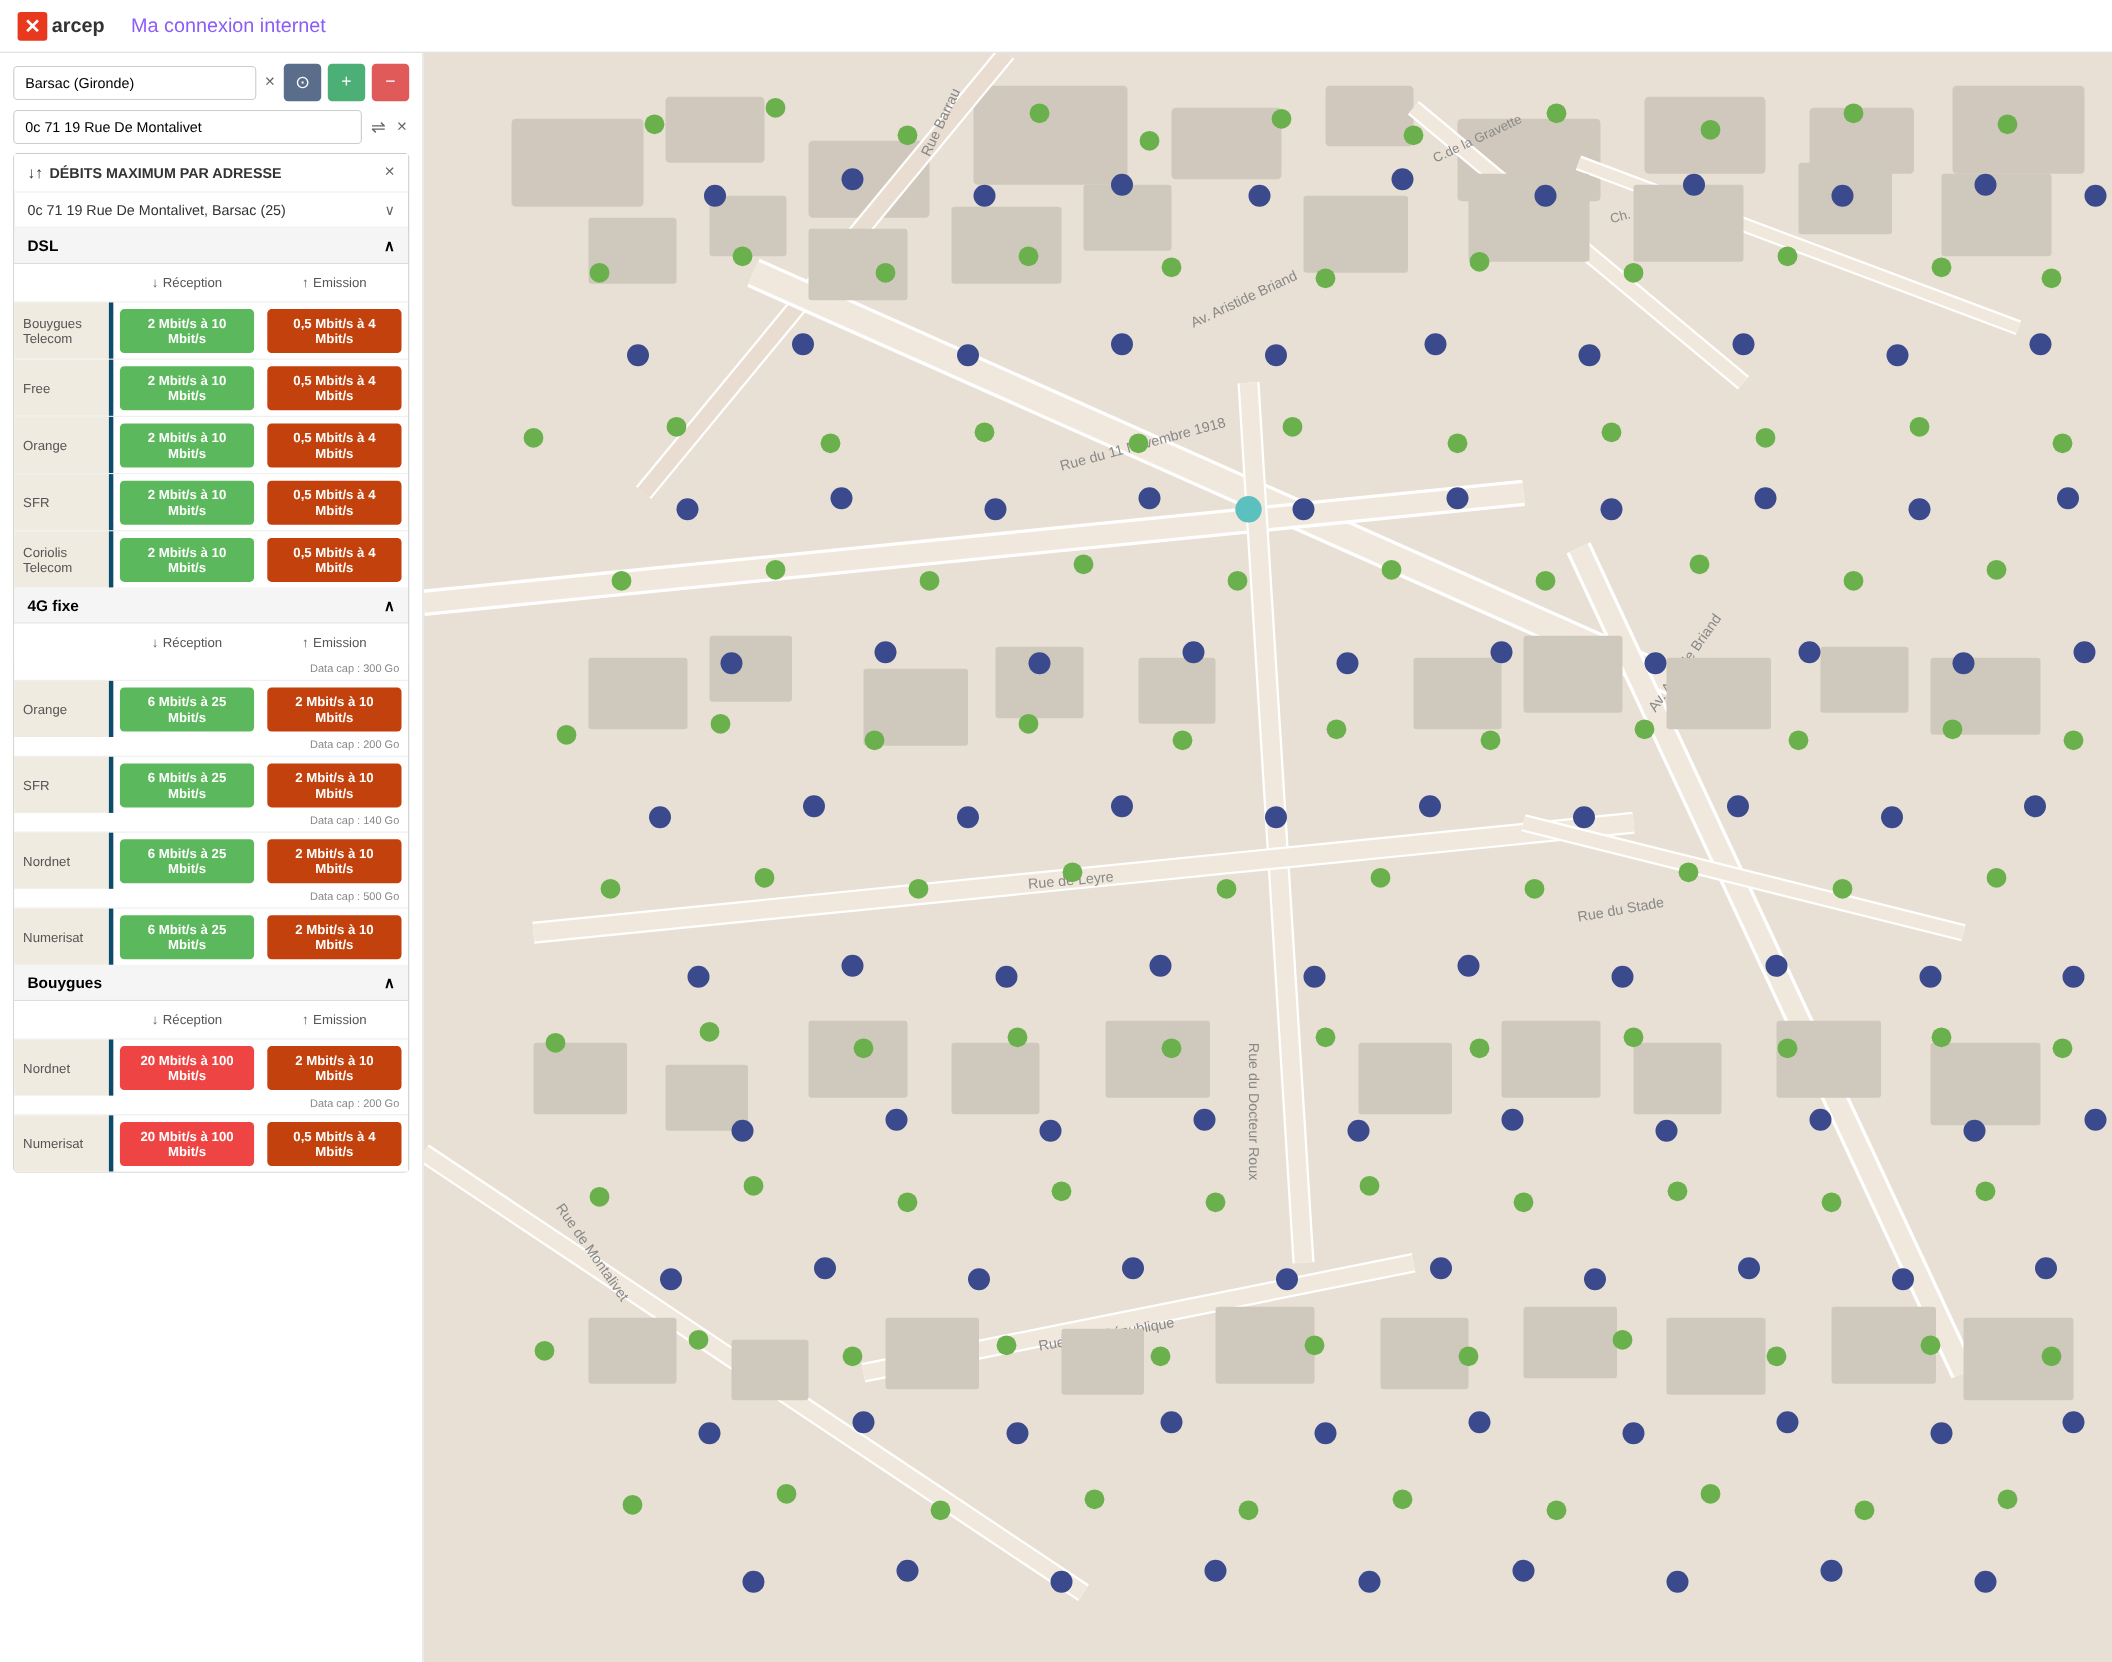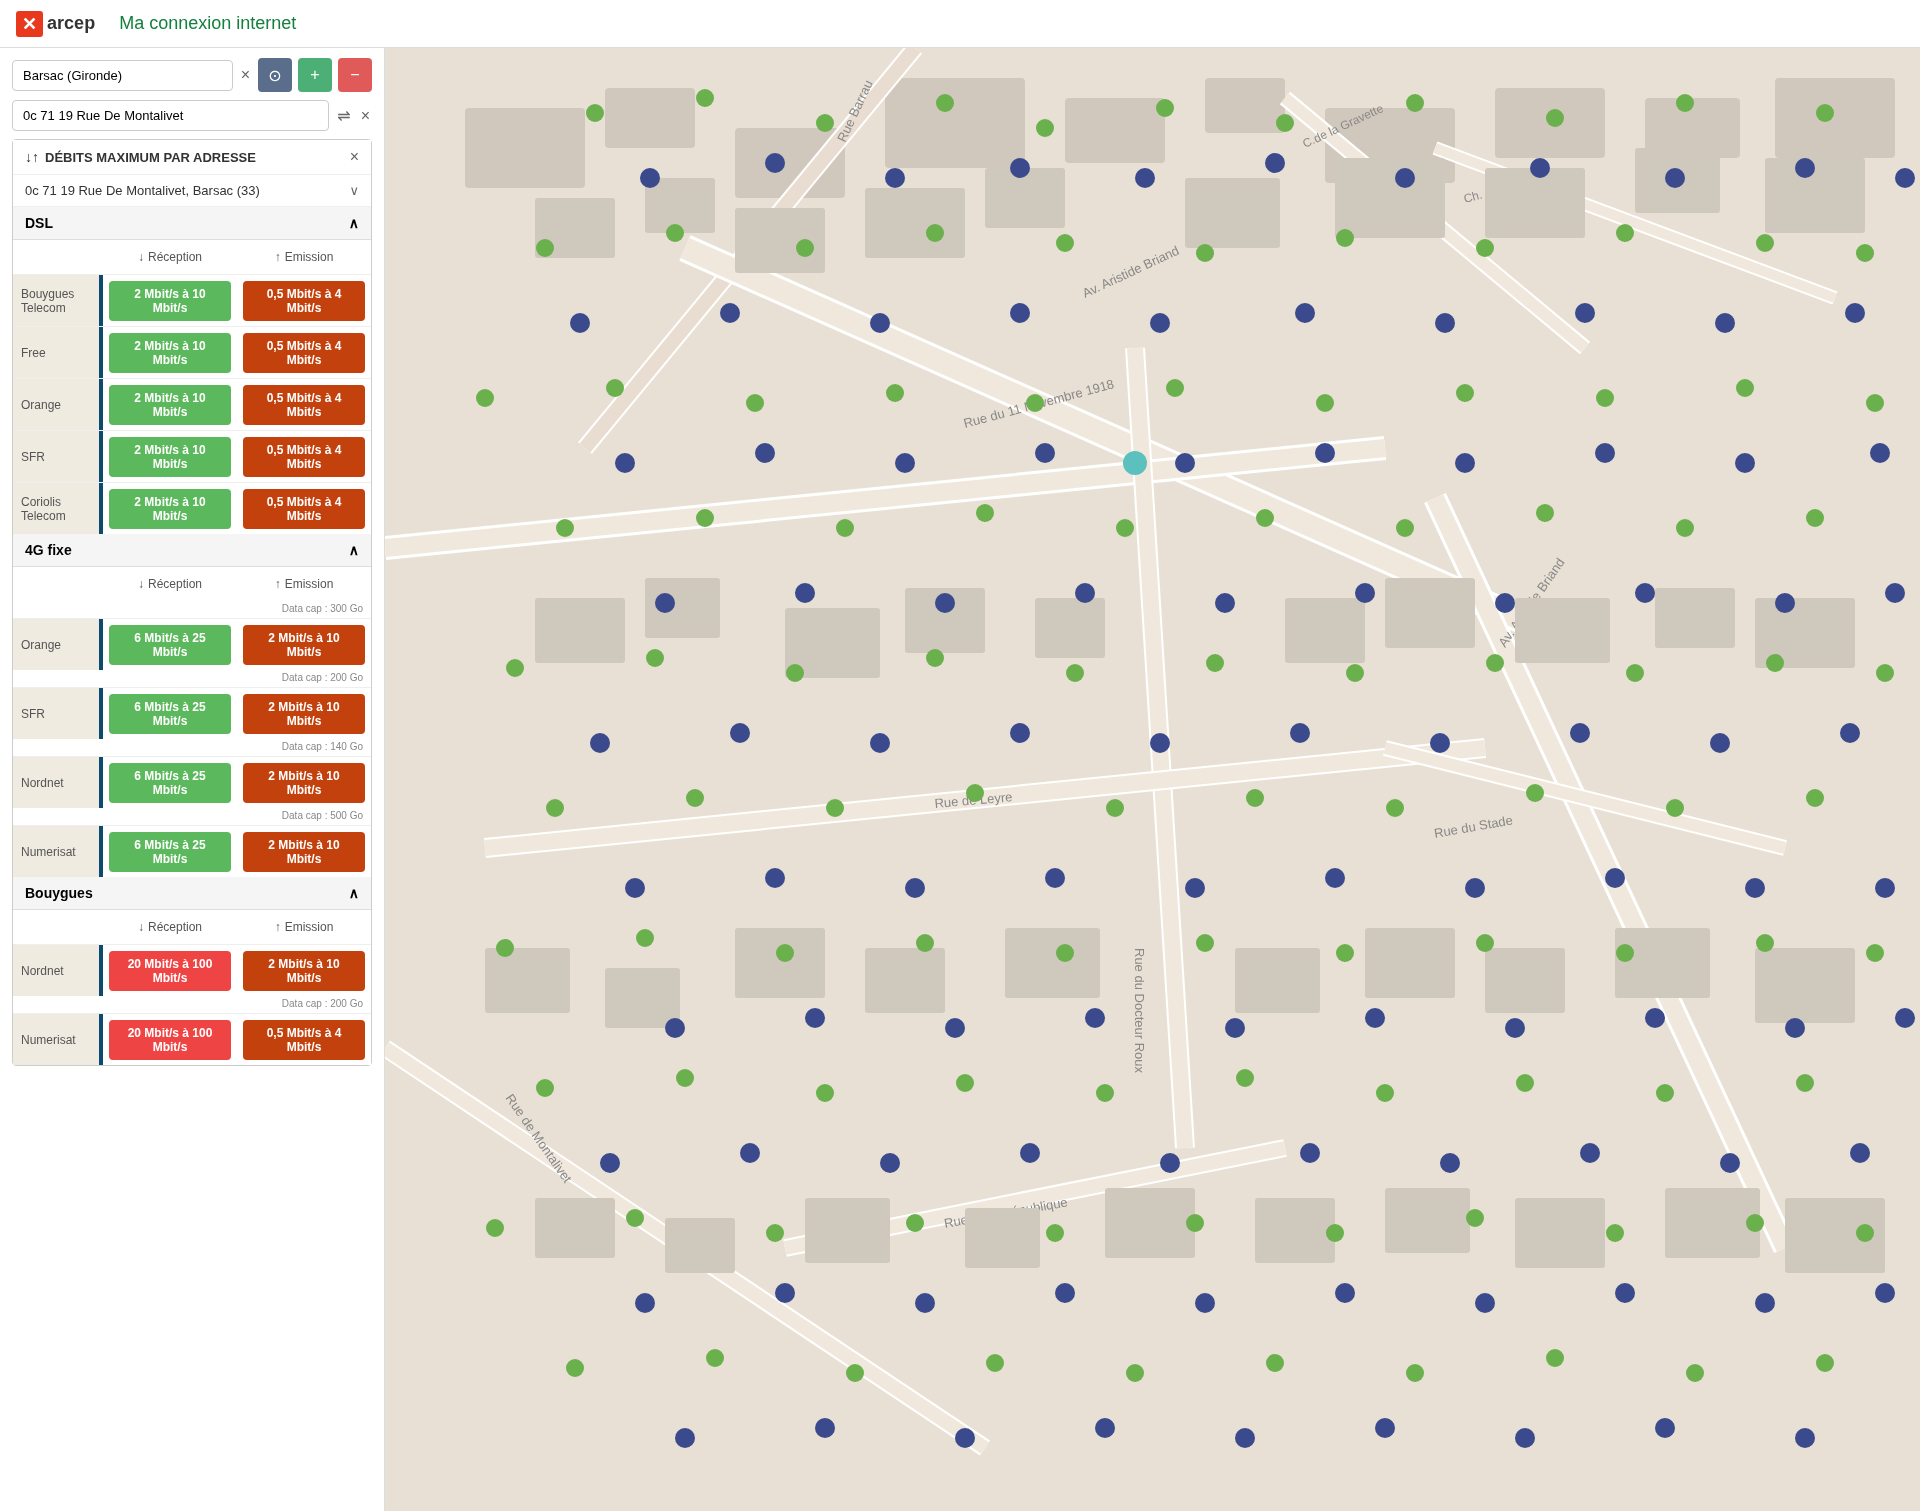--- a/index.html
+++ b/index.html
@@ -30,21 +30,21 @@
       border-radius: 3px;
       margin-right: 4px;
     }
     .logo-text {
       font-weight: bold;
       font-size: 18px;
       color: #333;
     }
     #app-title {
       font-size: 18px;
-      color: #15803d;
+      color: #8b5cf6;
       font-weight: normal;
     }
 
     
     #main {
       display: flex;
       height: calc(1511px - 48px);
     }
 
     
@@ -283,21 +283,21 @@
 
     <div class="panel">
       <div class="panel-header">
         <span class="panel-title">
           <span style="font-size:14px;">↓↑</span>
           <span>DÉBITS MAXIMUM PAR ADRESSE</span>
         </span>
         <button class="panel-close">×</button>
       </div>
       <div style="padding: 8px 12px; border-bottom: 1px solid #eee; display:flex; align-items:center; justify-content:space-between;">
-        <span style="font-size:13px;color:#333;">0c 71 19 Rue De Montalivet, Barsac (33)</span>
+        <span style="font-size:13px;color:#333;">0c 71 19 Rue De Montalivet, Barsac (25)</span>
         <span style="color:#666;">∨</span>
       </div>
 
       <div>
         <div class="section-header">
           <span>DSL</span>
           <span class="chevron">∧</span>
         </div>
         <div class="data-table">
           <div class="table-header-row">

